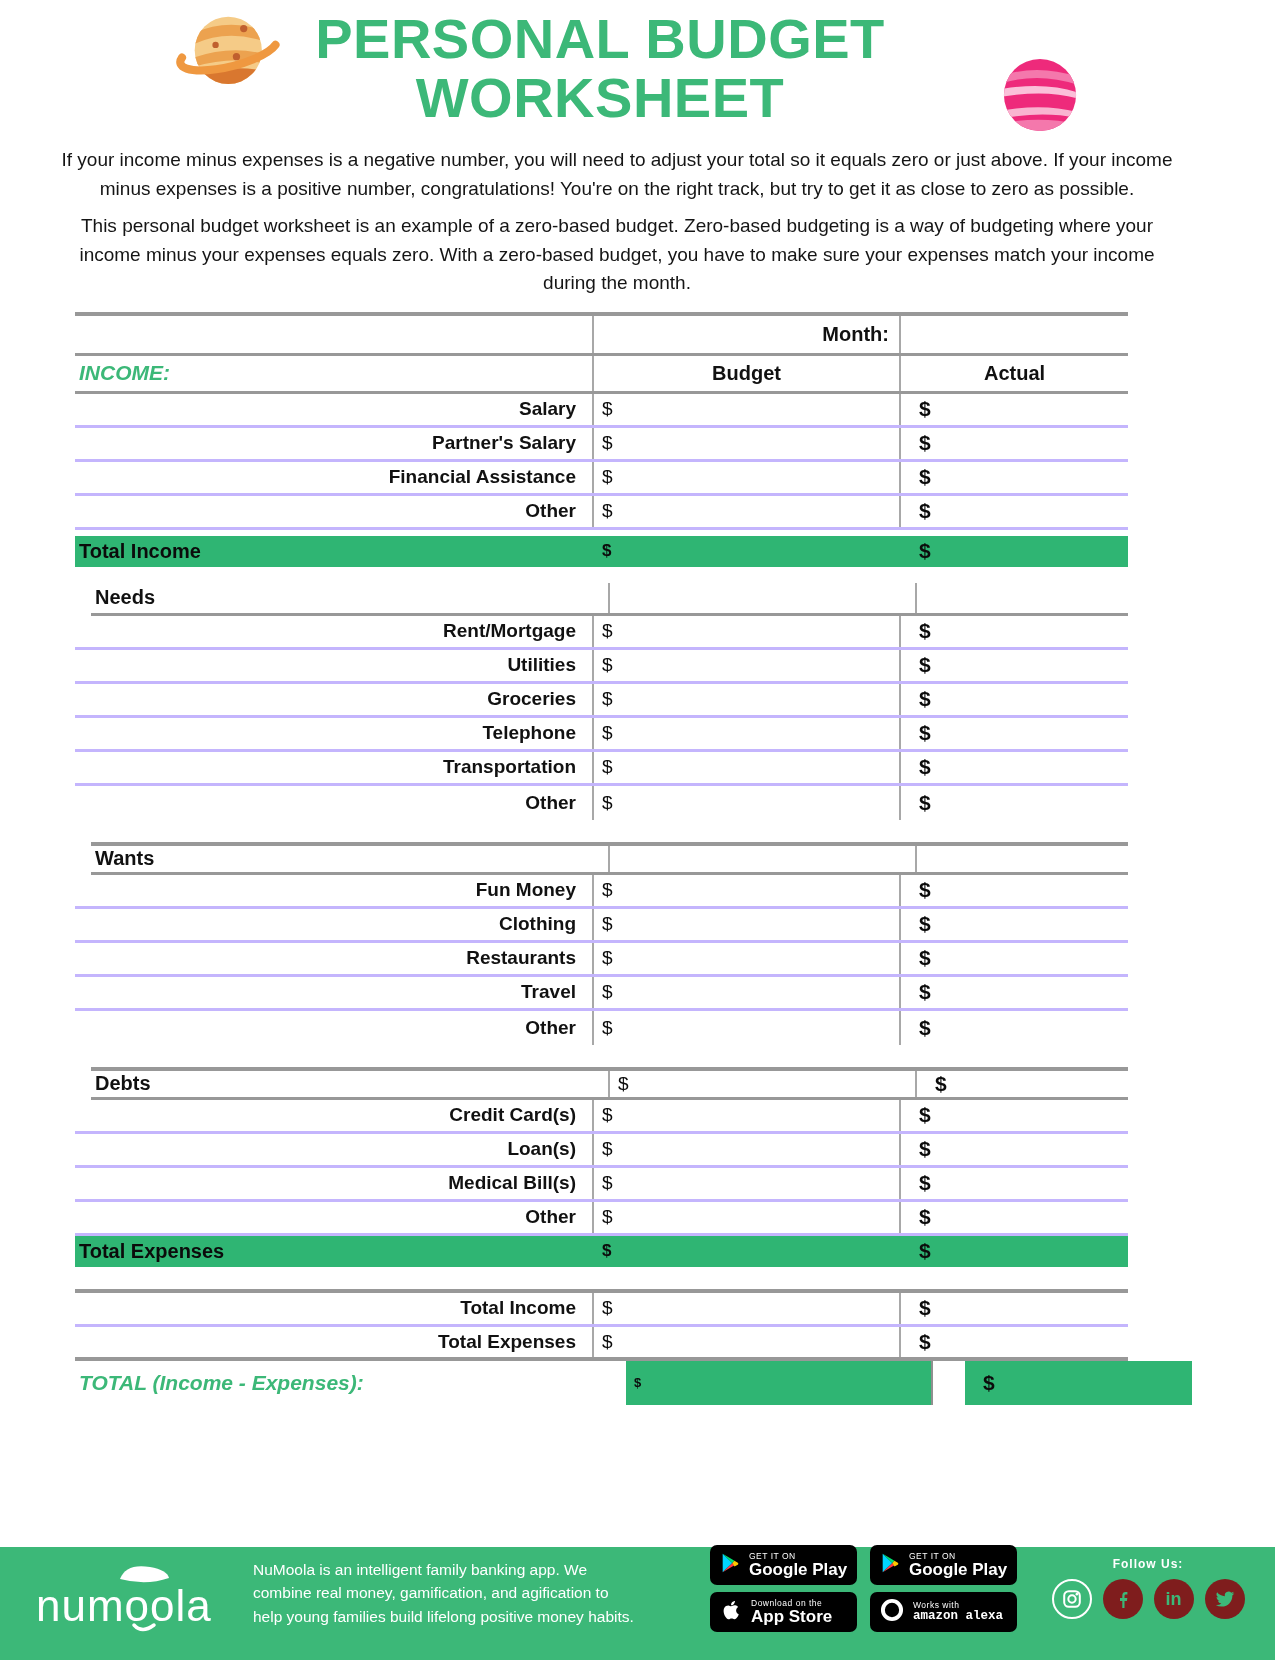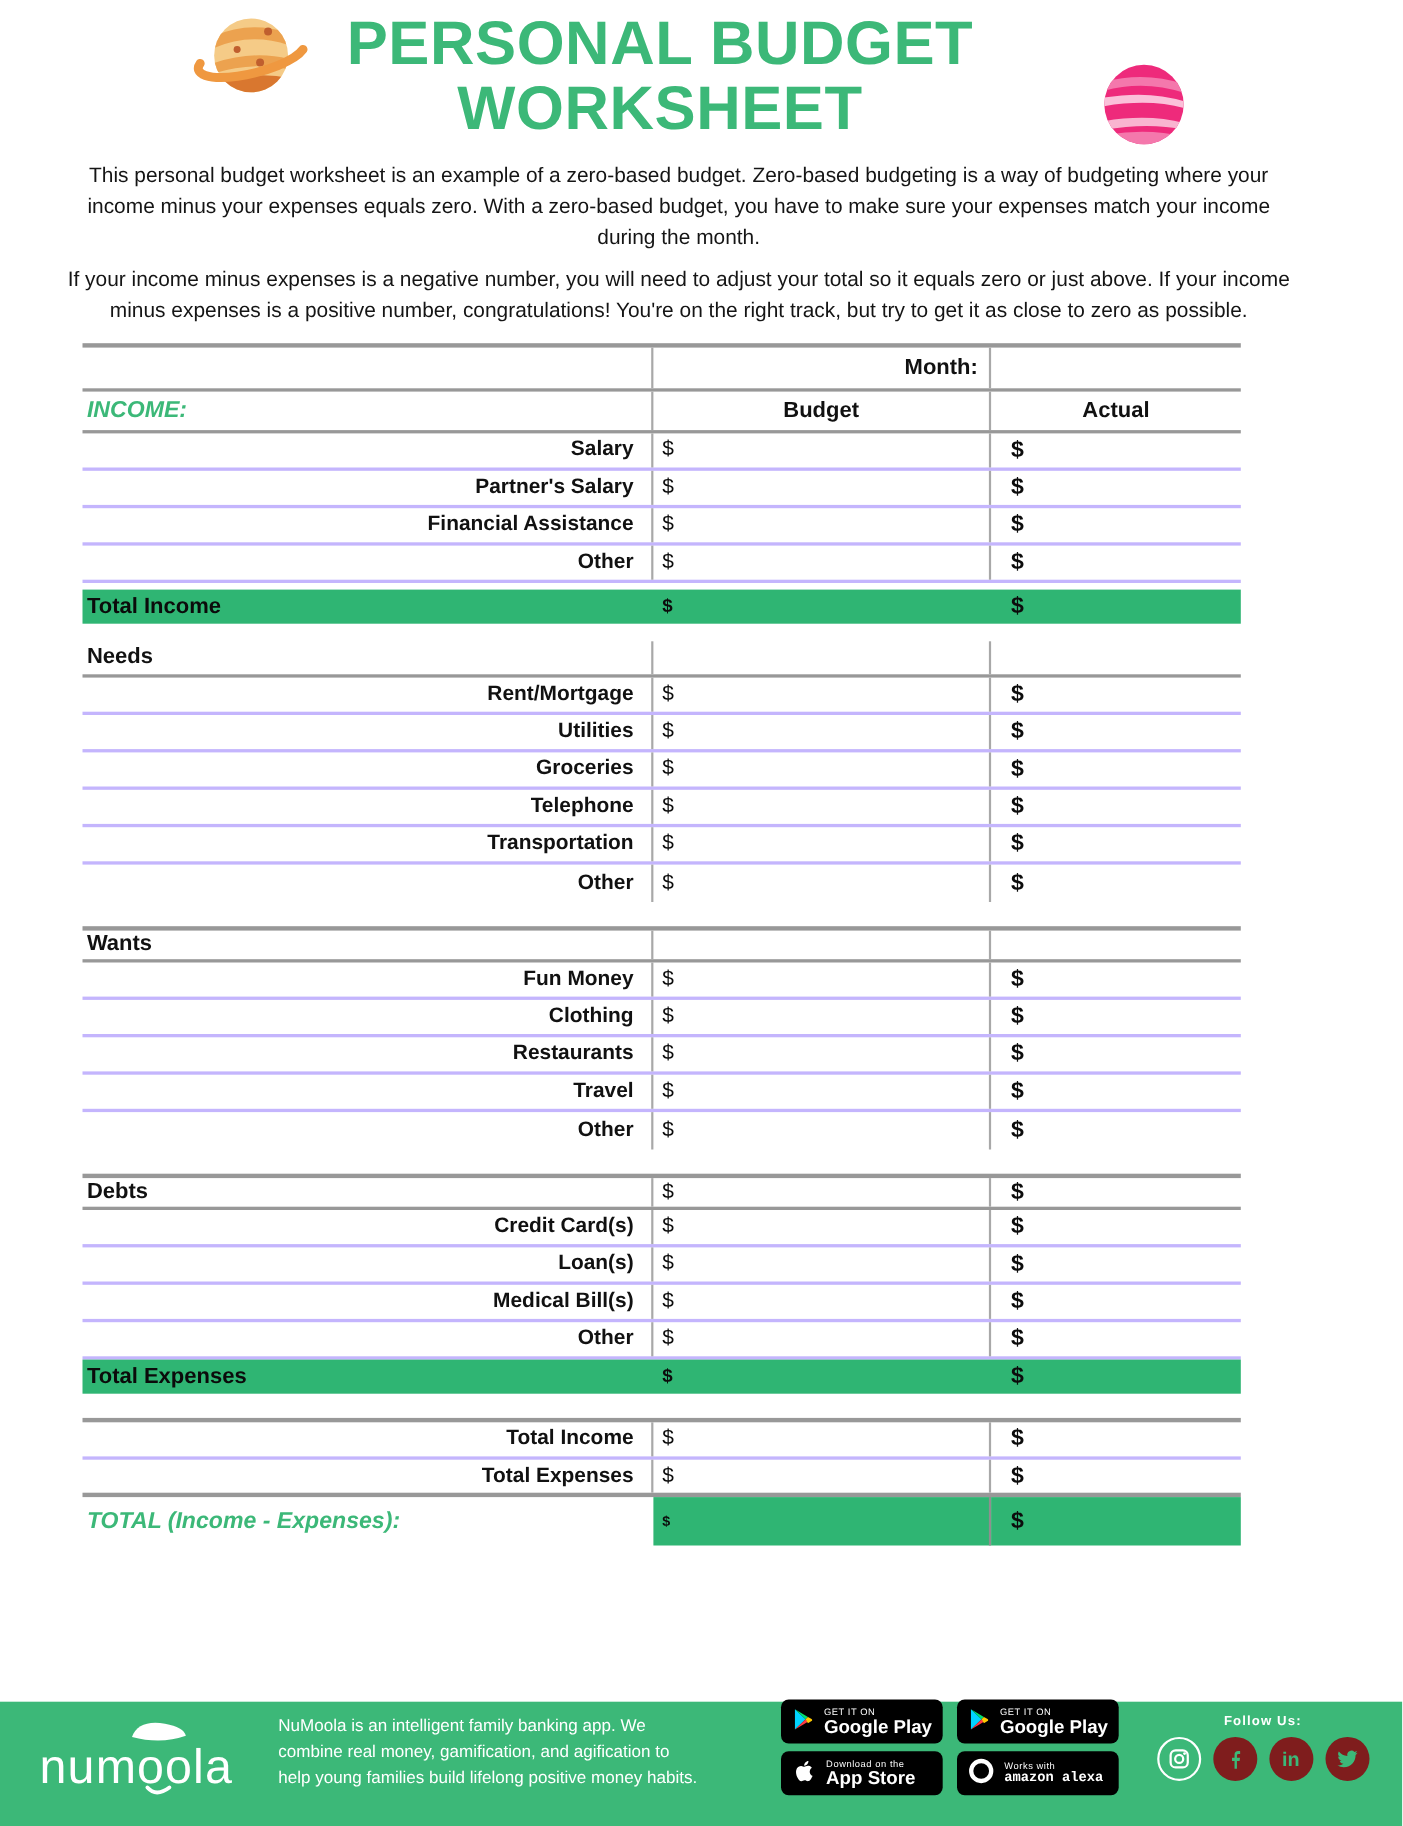--- a/index.html
+++ b/index.html
@@ -28,42 +28,42 @@
   .c-actual { padding-left:18px; }
   .c-label.left { justify-content:flex-start; padding-left:4px; }
 
   .month-row { height:40px; border-bottom:3px solid #989898; }
   .month-row .c-budget { justify-content:flex-end; padding-right:10px; font-weight:700; font-size:20px; }
 
   .header-row { height:38px; border-bottom:3px solid #989898; }
   .section-title { color:#3CB878; font-weight:700; font-style:italic; font-size:21px; }
   .col-header { justify-content:center !important; padding:0 !important; font-weight:700; font-size:20px; }
 
-  .subheader-row { height:33px; border-bottom:3px solid #989898; }
+  .subheader-row { height:33px; border-bottom:3px solid #989898;margin-left:16px; }
   .subheader { font-weight:700; font-size:20px; }
 
   .item-row { height:34px; border-bottom:3px solid #c4b5fd; }
   .item-label { font-weight:700; font-size:19px; }
   .no-last-border .item-row:last-child { border-bottom:none; }
 
   .dollar { color:#0c0c0c; }
   .d-reg  { font-size:19px; font-weight:500; }
   .d-bold { font-size:21px; font-weight:800; }
   .d-bar  { font-size:17px; font-weight:800; }
   .d-small{ font-size:13px; font-weight:800; }
 
   .total-bar { height:31px; background:#2FB573; }
   .total-bar .cell { border:none; }
   .bar-label { font-weight:700; font-size:20px; color:#0b0b0b; }
 
   .sp6 { height:6px; } .sp16{ height:16px; } .sp22{ height:22px; }
   .bt { border-top:4px solid #989898; }
   .summary-rows .item-row:last-child { border-bottom:4px solid #989898; }
 
-  .total-final { height:44px; }
+  .total-final { height:44px;gap:32px; }
   .total-final .c-label { border:none; justify-content:flex-start; padding-left:4px; }
   .final-label { color:#3CB878; font-weight:700; font-style:italic; font-size:21px; }
   .total-final .c-budget, .total-final .c-actual { background:#2FB573; }
   .total-final .c-budget { border-right:2px solid #8f8f8f; }
 
   
   .footer { position:absolute; left:0; top:1547px; width:1275px; height:113px; background:#3CB878; }
   .logo { position:absolute; left:34px; top:16px; }
   .f-desc { position:absolute; left:253px; top:11px; width:385px; color:#fff; font-size:15.5px; line-height:1.5; }
   .badges { position:absolute; left:710px; top:-2px; display:grid;
@@ -121,22 +121,22 @@
           <path d="M0 20 Q40 8 80 22 L80 30 Q40 16 0 28 Z" fill="#F478AC"></path>
           <path d="M0 34 Q46 26 80 38 L80 44 Q46 34 0 42 Z" fill="#FBC0D9"></path>
           <path d="M0 56 Q45 48 80 58 L80 64 Q45 56 0 64 Z" fill="#F9B4D0"></path>
           <path d="M6 68 Q45 62 78 70 L78 78 L6 78 Z" fill="#F478AC"></path>
         </g>
       </svg>
     </span>
   </div>
 
   <div class="intro">
+    <p>If your income minus expenses is a negative number, you will need to adjust your total so it equals zero or just above. If your income minus expenses is a positive number, congratulations! You're on the right track, but try to get it as close to zero as possible.</p>
     <p>This personal budget worksheet is an example of a zero-based budget. Zero-based budgeting is a way of budgeting where your income minus your expenses equals zero. With a zero-based budget, you have to make sure your expenses match your income during the month.</p>
-    <p>If your income minus expenses is a negative number, you will need to adjust your total so it equals zero or just above. If your income minus expenses is a positive number, congratulations! You're on the right track, but try to get it as close to zero as possible.</p>
   </div>
 
   <div class="budget-table">
 
     <div class="trow month-row">
       <div class="cell c-label"></div>
       <div class="cell c-budget">Month:</div>
       <div class="cell c-actual"></div>
     </div>
 

